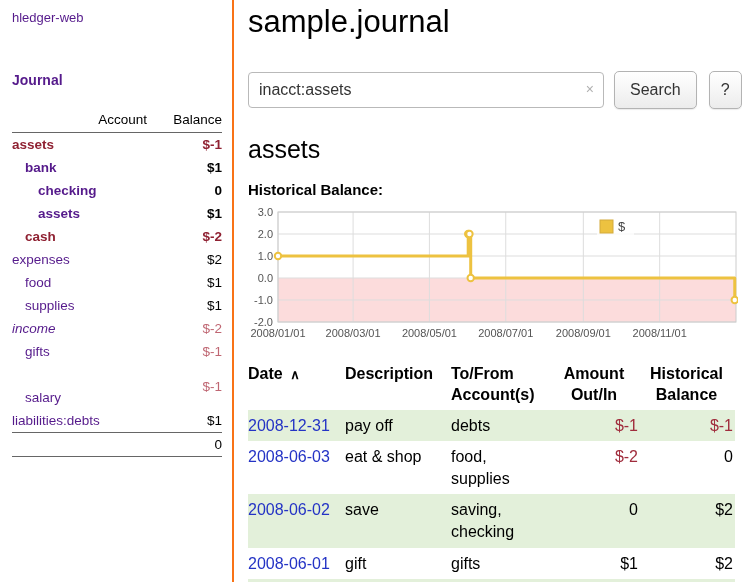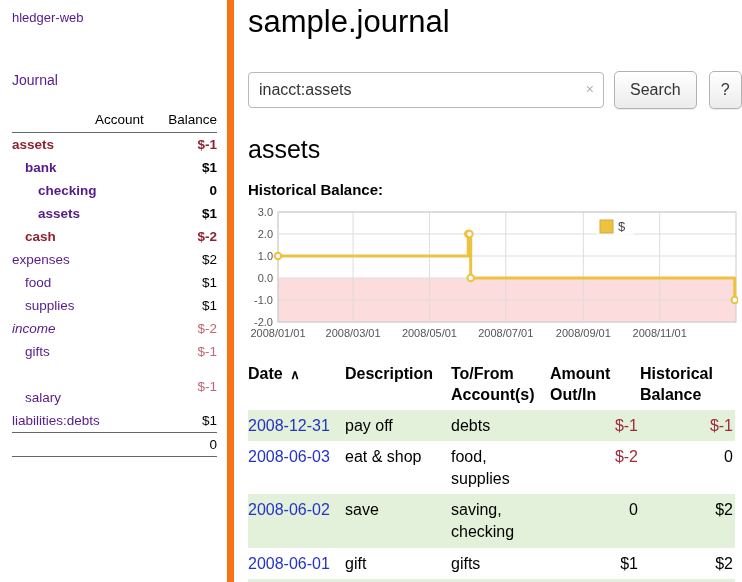--- a/index.html
+++ b/index.html
@@ -1,24 +1,24 @@
 <!DOCTYPE html>
 <html><head>
 <meta charset="utf-8">
 <style>
   *{margin:0;padding:0;box-sizing:border-box;}
   html,body{width:742px;height:582px;}
   body{font-family:"Liberation Sans",sans-serif;background:#fff;color:#000;overflow:hidden;}
   .layout{display:flex;width:742px;height:582px;}
 
   
-  .sidebar{flex:0 0 234px;width:234px;border-right:7px solid #f97316;padding:10px 10px 0 12px;}
+  .sidebar{flex:0 0 234px;width:234px;border-right:2px solid #f97316;padding:10px 10px 0 12px;}
   .app-title{font-size:13px;}
   .app-title a,.nav-journal a{color:#551a8b;text-decoration:none;}
-  .nav-journal{margin-top:47px;font-size:14px;}
+  .nav-journal{margin-top:47px;font-size:14px;font-weight:bold;}
   table.accounts{width:100%;border-collapse:collapse;margin-top:21px;font-size:13.5px;}
   table.accounts th{font-weight:normal;text-align:right;padding:3px 0 5px;border-bottom:1px solid #666;}
   table.accounts th.r{text-align:right;}
   table.accounts td{padding:4px 0;}
   table.accounts a.acct{color:#551a8b;text-decoration:none;display:inline-block;}
   table.accounts a.acct.negname{color:#8f2132;}
   .bold{font-weight:bold;}
   td.bal{text-align:right;}
   td.bal.neg{color:#8f2132;}
   td.bal.neg-light{color:#bf6672;}
@@ -33,21 +33,21 @@
   .search-clear{position:absolute;right:10px;top:9px;font-size:14px;color:#b0b0b0;cursor:pointer;}
   .btn{font-family:inherit;font-size:16px;color:#333;height:38px;padding:0 15px;margin-left:10px;background:linear-gradient(#ffffff,#ececec);border:1px solid #b3b3b3;border-radius:5px;box-shadow:0 1px 1px rgba(0,0,0,0.08);cursor:pointer;}
   .btn.help{width:33px;padding:0;margin-left:12px;}
   h2{font-size:25px;font-weight:400;margin:26px 0 0;}
   .chart-heading{font-size:15px;font-weight:bold;margin:17px 0 8px;}
   #chart-wrap{width:490px;}
 
   
   table.register{border-collapse:collapse;margin-top:12px;table-layout:fixed;}
   table.register th{font-weight:bold;text-align:left;vertical-align:top;padding:2px 8px 4px 0;line-height:1.3;}
-  table.register th.r{text-align:left;padding-right:2px;}
+  table.register th.r{text-align:center;padding-right:2px;}
   table.register td{vertical-align:top;padding:5px 8px 5px 0;line-height:1.35;word-wrap:break-word;}
   table.register td.r{text-align:right;padding-right:2px;}
   table.register tr.green{background:#e3f0da;}
   table.register a.datelink{color:#2433c5;text-decoration:none;}
   table.register .neg{color:#a02c3c;}
   .sort{font-weight:bold;font-size:13px;margin-left:4px;}
 </style>
 </head>
 <body>
 

